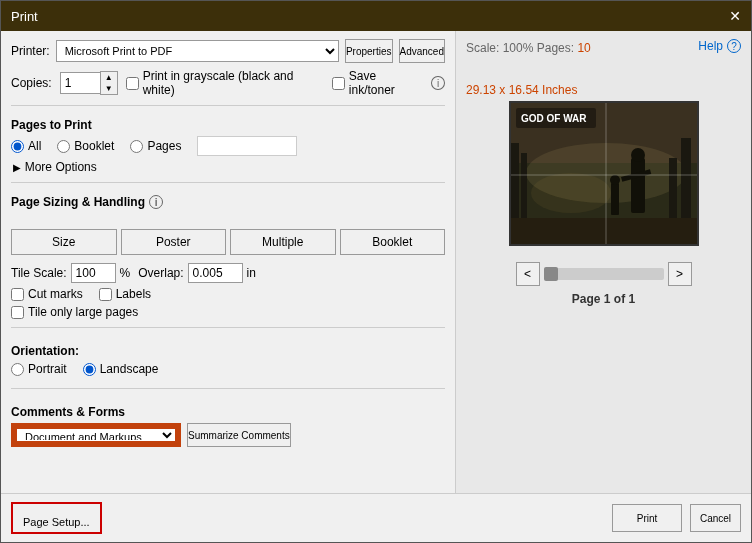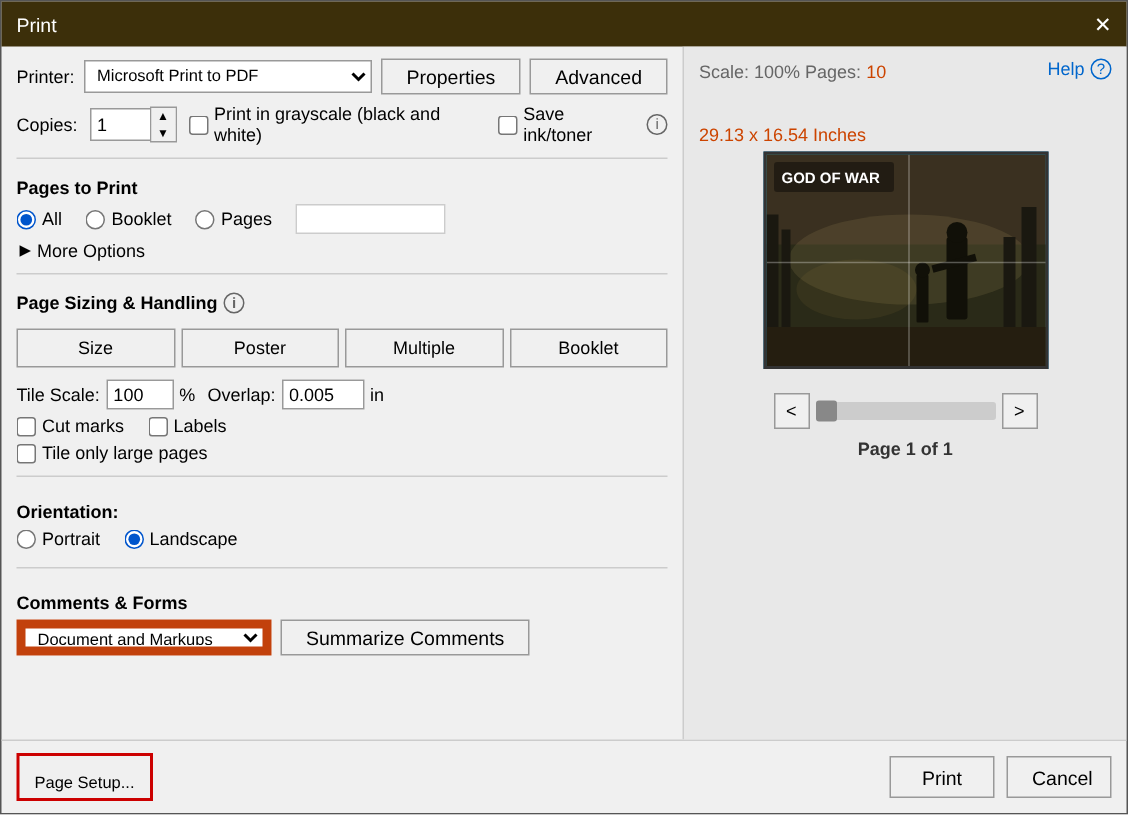--- a/index.html
+++ b/index.html
@@ -75,22 +75,22 @@
     .printer-select {
       flex: 1;
       height: 22px;
       font-size: 11px;
       border: 1px solid #999;
       background: white;
       padding: 1px 4px;
     }
     .btn {
       height: 24px;
-      padding: 0 16px;
-      font-size: 13px;
+      padding: 0 0;
+      font-size: 10px;
       border: 1px solid #999;
       background: #f0f0f0;
       cursor: pointer;
       white-space: nowrap;
     }
     .btn-primary {
       background: #f0f0f0;
     }
     
     .copies-row {
@@ -184,21 +184,21 @@
     
     .sizing-section {
       margin-top: 4px;
     }
     .sizing-header {
       display: flex;
       align-items: center;
       gap: 4px;
       font-weight: bold;
       font-size: 12px;
-      margin-bottom: 10px;
+      margin-bottom: 20px;
     }
     .sizing-buttons {
       display: flex;
       gap: 4px;
       margin-bottom: 8px;
     }
     .sizing-btn {
       flex: 1;
       height: 26px;
       border: 1px solid #999;
@@ -596,16 +596,16 @@
 
       <div class="page-indicator">Page 1 of 1</div>
 
     </div>
   </div>
 
   <div class="bottom-row">
     <button class="page-setup-btn">Page Setup...</button>
     <div class="bottom-right">
       <button class="btn btn-primary" style="width:70px;height:28px;">Print</button>
-      <button class="btn" style="width:70px;height:28px;">Cancel</button>
+      <button class="btn" style="width:51px;height:28px;">Cancel</button>
     </div>
   </div>
 </div>
 
 </body></html>

